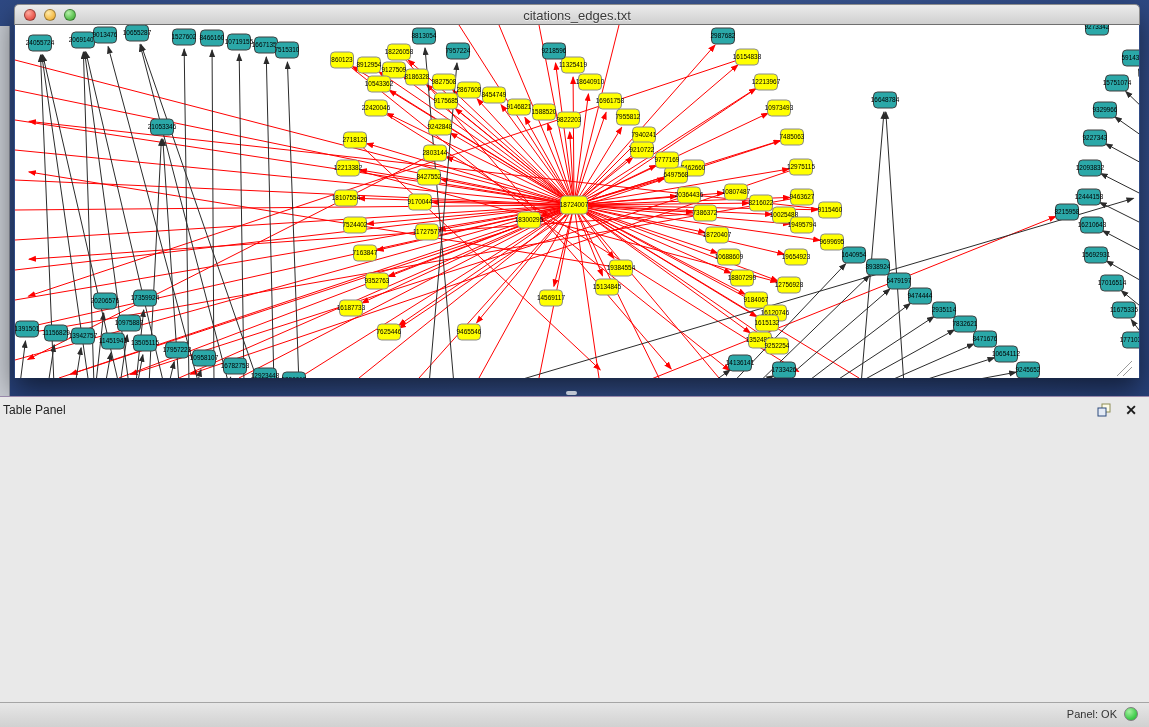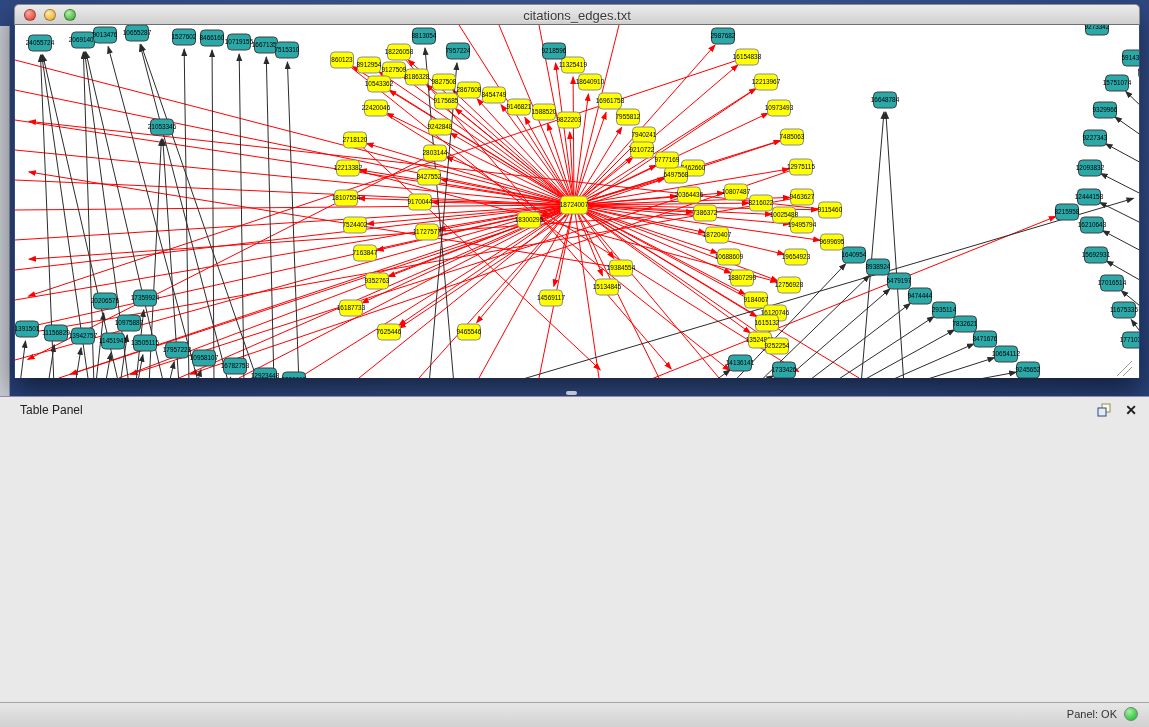--- a/index.html
+++ b/index.html
@@ -21,21 +21,21 @@
   .light.red{background:radial-gradient(circle at 35% 30%, #ffa99d 0%, #ec5f55 60%, #d8463c 100%);}
   .light.yellow{background:radial-gradient(circle at 35% 30%, #ffe9a8 0%, #f5bf4f 60%, #df9f2f 100%);}
   .light.green{background:radial-gradient(circle at 35% 30%, #b5f0a8 0%, #5fc454 60%, #43a839 100%);}
   .title-text{position:absolute;left:0;right:0;top:3px;text-align:center;font-size:13px;color:#393939;text-shadow:0 1px 0 rgba(255,255,255,.6);}
   .canvas{position:absolute;left:1px;top:21px;width:1124px;height:353px;background:#fff;overflow:hidden;}
   .canvas svg{display:block;}
   .splitter-dot{position:absolute;left:566px;top:391px;width:11px;height:4px;border-radius:2px;
     background:#bfc6d2;box-shadow:0 0 1px #30456f;}
   
   .table-panel{position:absolute;left:0;top:396px;width:1149px;height:306px;background:#e9e9e9;border-top:1px solid #98a;box-sizing:border-box;}
-  .panel-titlebar{height:26px;line-height:26px;padding-left:20px;font-size:12px;color:#222;position:relative;}
+  .panel-titlebar{height:26px;line-height:26px;padding-left:3px;font-size:12px;color:#222;position:relative;}
   .panel-actions{position:absolute;right:12px;top:5px;display:flex;gap:13px;align-items:center;}
   .float-btn svg{display:block;}
   .close-btn{font-size:14px;font-weight:bold;color:#1b1b1b;line-height:16px;cursor:default;}
   
   .status-bar{position:absolute;left:0;top:702px;width:1149px;height:25px;
     background:linear-gradient(#e7e7e7,#d1d1d1);border-top:1px solid #a5a5a5;box-sizing:border-box;}
   .memory-label{position:absolute;right:32px;top:5px;font-size:11px;color:#333;}
   .memory-dot{position:absolute;right:11px;top:4px;width:14px;height:14px;border-radius:50%;box-sizing:border-box;
     border:1px solid #7d7d7d;background:radial-gradient(circle at 35% 30%, #a5f2a0 0%, #3ecb4a 65%, #2fae3b 100%);}
 </style>

